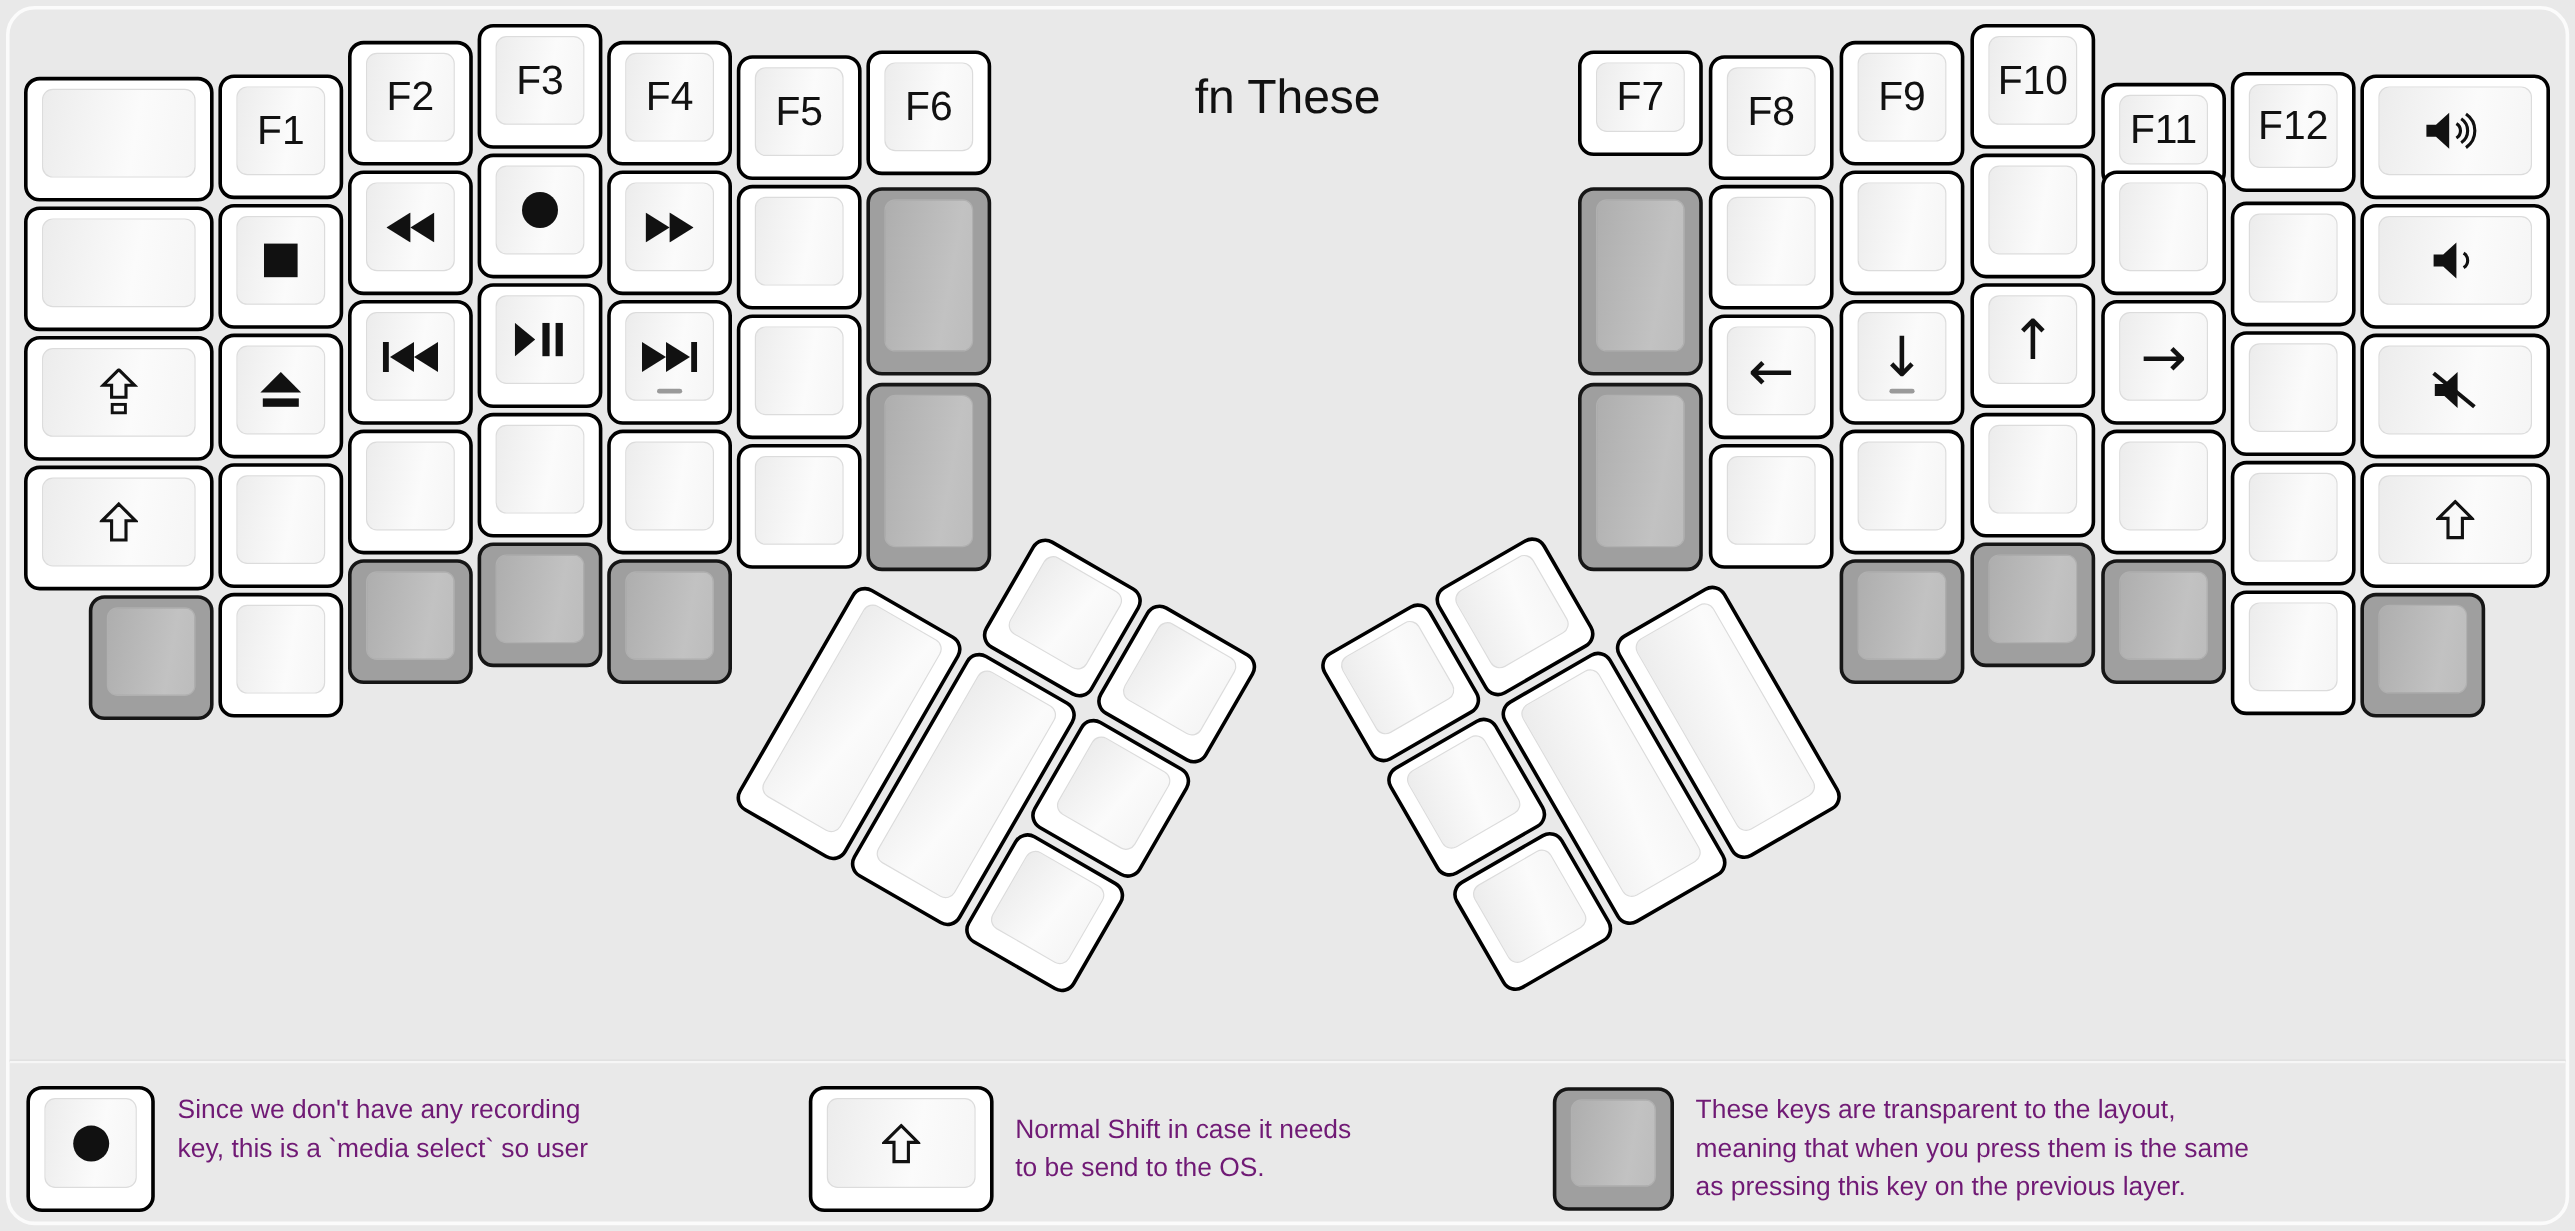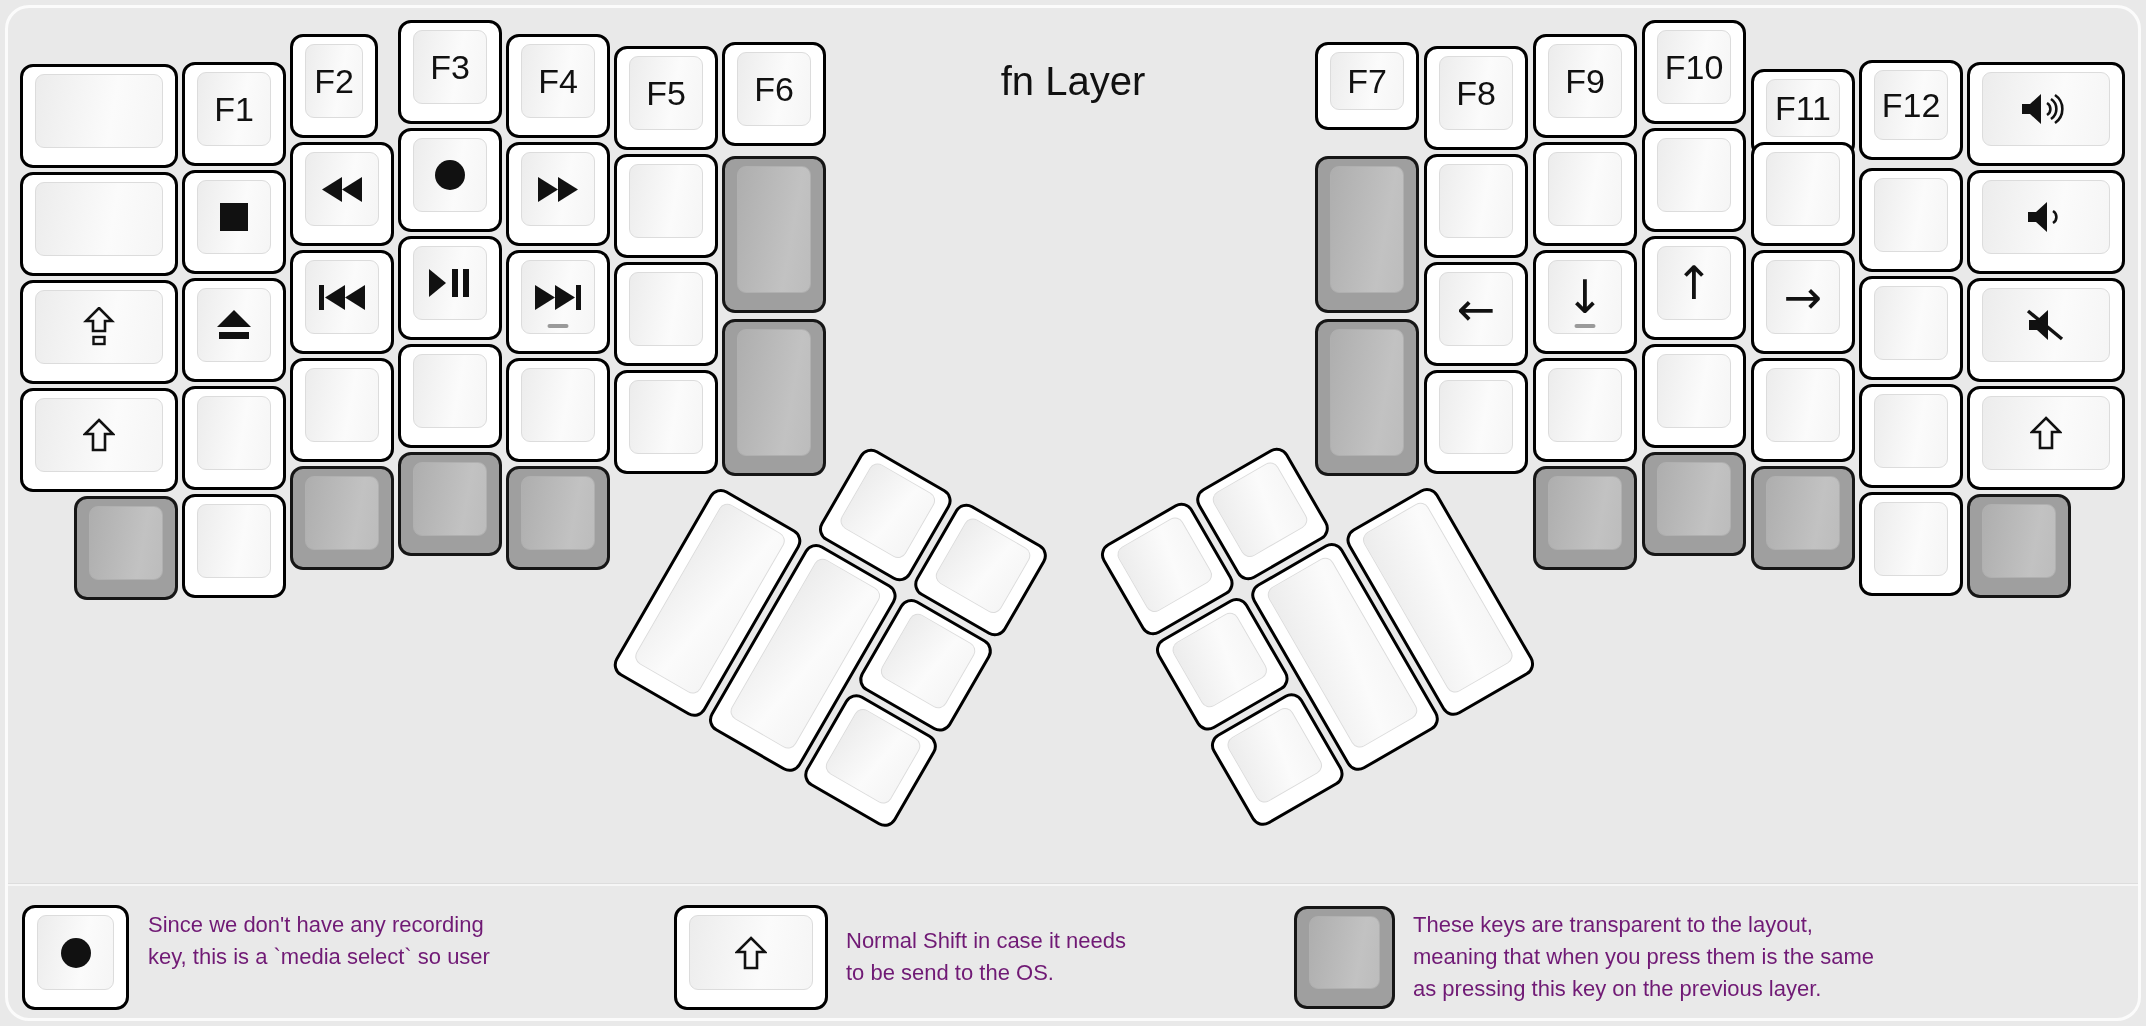--- a/index.html
+++ b/index.html
@@ -48,21 +48,21 @@
   .legend-text{
     position:absolute;font-size:22px;line-height:32px;color:#701a75;
     white-space:nowrap;
   }
   svg{display:block;}
 </style>
 </head>
 <body>
 
 <div class="panel"></div>
-<div class="title">fn Layer</div>
+<div class="title">fn These</div>
 <div id="keys">
     <div class="key" style="left: 20px; top: 64px; width: 158px; height: 104px;">
       <div class="keytop"></div>
     </div>
     <div class="key" style="left: 20px; top: 172px; width: 158px; height: 104px;">
       <div class="keytop"></div>
     </div>
     <div class="key" style="left: 20px; top: 280px; width: 158px; height: 104px;">
       <div class="keytop">
         <span>
@@ -108,21 +108,21 @@
           </svg>
         </span>
       </div>
     </div>
     <div class="key" style="left: 182px; top: 386px; width: 104px; height: 104px;">
       <div class="keytop"></div>
     </div>
     <div class="key" style="left: 182px; top: 494px; width: 104px; height: 104px;">
       <div class="keytop"></div>
     </div>
-    <div class="key" style="left: 290px; top: 34px; width: 88px; height: 104px;">
+    <div class="key" style="left: 290px; top: 34px; width: 104px; height: 104px;">
       <div class="keytop">
         <span class="klabel">F2</span>
       </div>
     </div>
     <div class="key" style="left: 290px; top: 142px; width: 104px; height: 104px;">
       <div class="keytop">
         <span>
           <svg width="40" height="25" viewBox="0 0 40 25">
             <polygon points="20,0 20,25 0,12.5" fill="#111"></polygon>
             <polygon points="40,0 40,25 20,12.5" fill="#111"></polygon>

